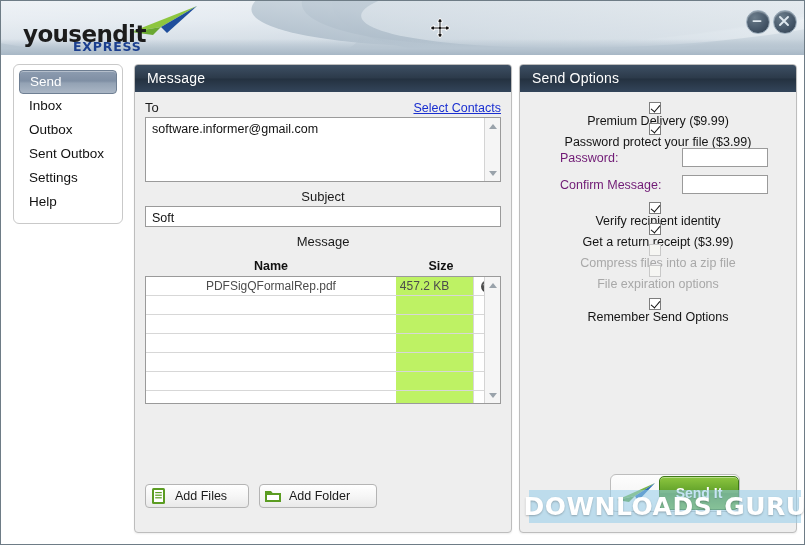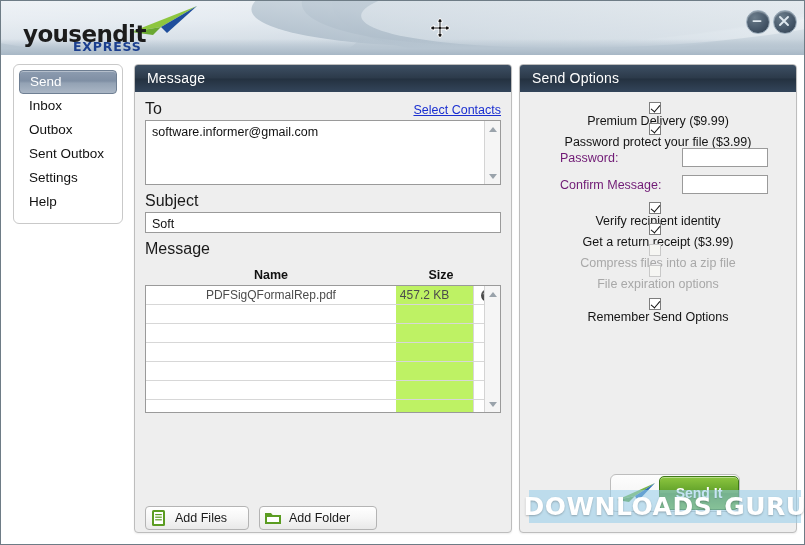--- a/index.html
+++ b/index.html
@@ -171,23 +171,24 @@
     line-height: 27px;
     padding-left: 12px;
     box-sizing: border-box;
     letter-spacing: .2px;
   }
   .panel-body {
     padding: 8px 10px 0 10px;
   }
 
   .field-label {
-    font-size: 16px;
+    font-size: 13px;
     color: #1a1a1a;
     margin-bottom: 2px;
+    text-align: center;
   }
   .row-between {
     display: flex;
     justify-content: space-between;
     align-items: baseline;
   }
   .link {
     font-size: 12.5px;
     color: #1a2fd0;
     text-decoration: underline;
@@ -292,21 +293,21 @@
     left: 2.5px; top: 6px;
     width: 8px; height: 1.5px;
     background: #ffffff;
   }
   .remove-btn::before { transform: rotate(45deg); }
   .remove-btn::after { transform: rotate(-45deg); }
 
   
   .btn-row {
     position: absolute;
-    left: 10px; bottom: 2px;
+    left: 10px; bottom: 24px;
     display: flex;
     gap: 10px;
   }
   .btn {
     height: 24px;
     background: linear-gradient(180deg, #ffffff 0%, #f6f6f6 50%, #e9e9e9 100%);
     border: 1px solid #b4b4b4;
     border-radius: 4px;
     display: flex;
     align-items: center;

